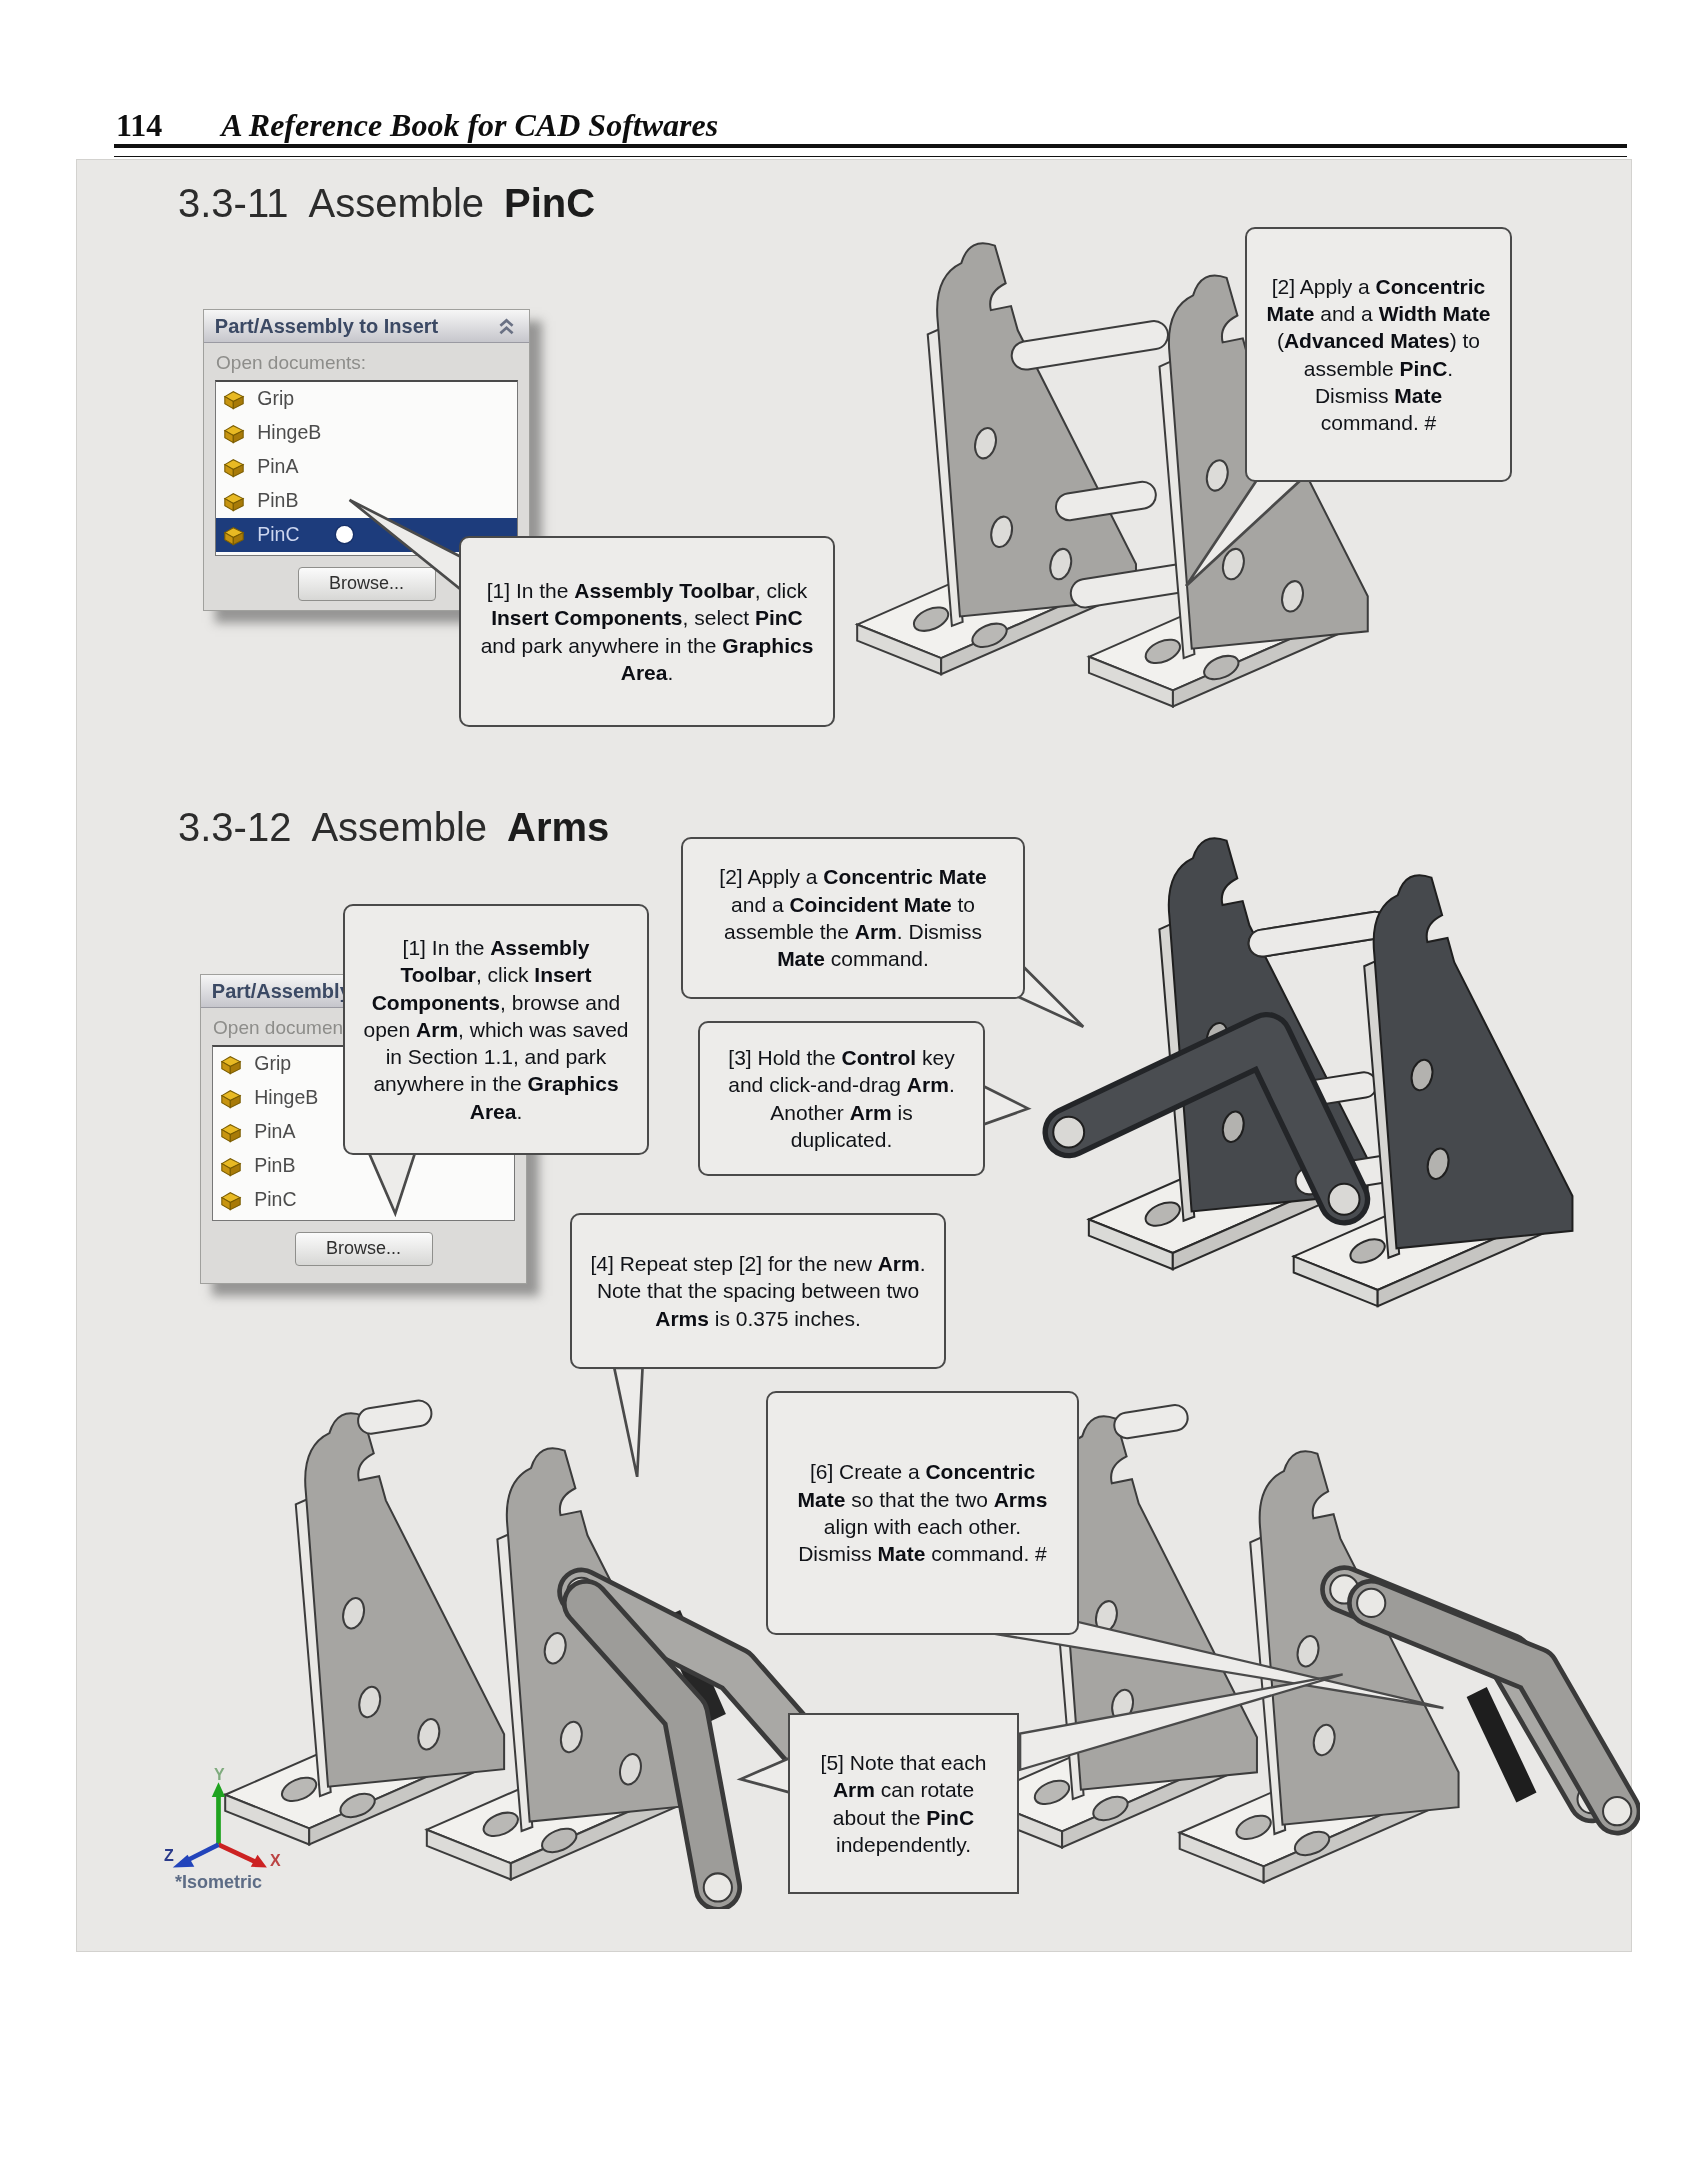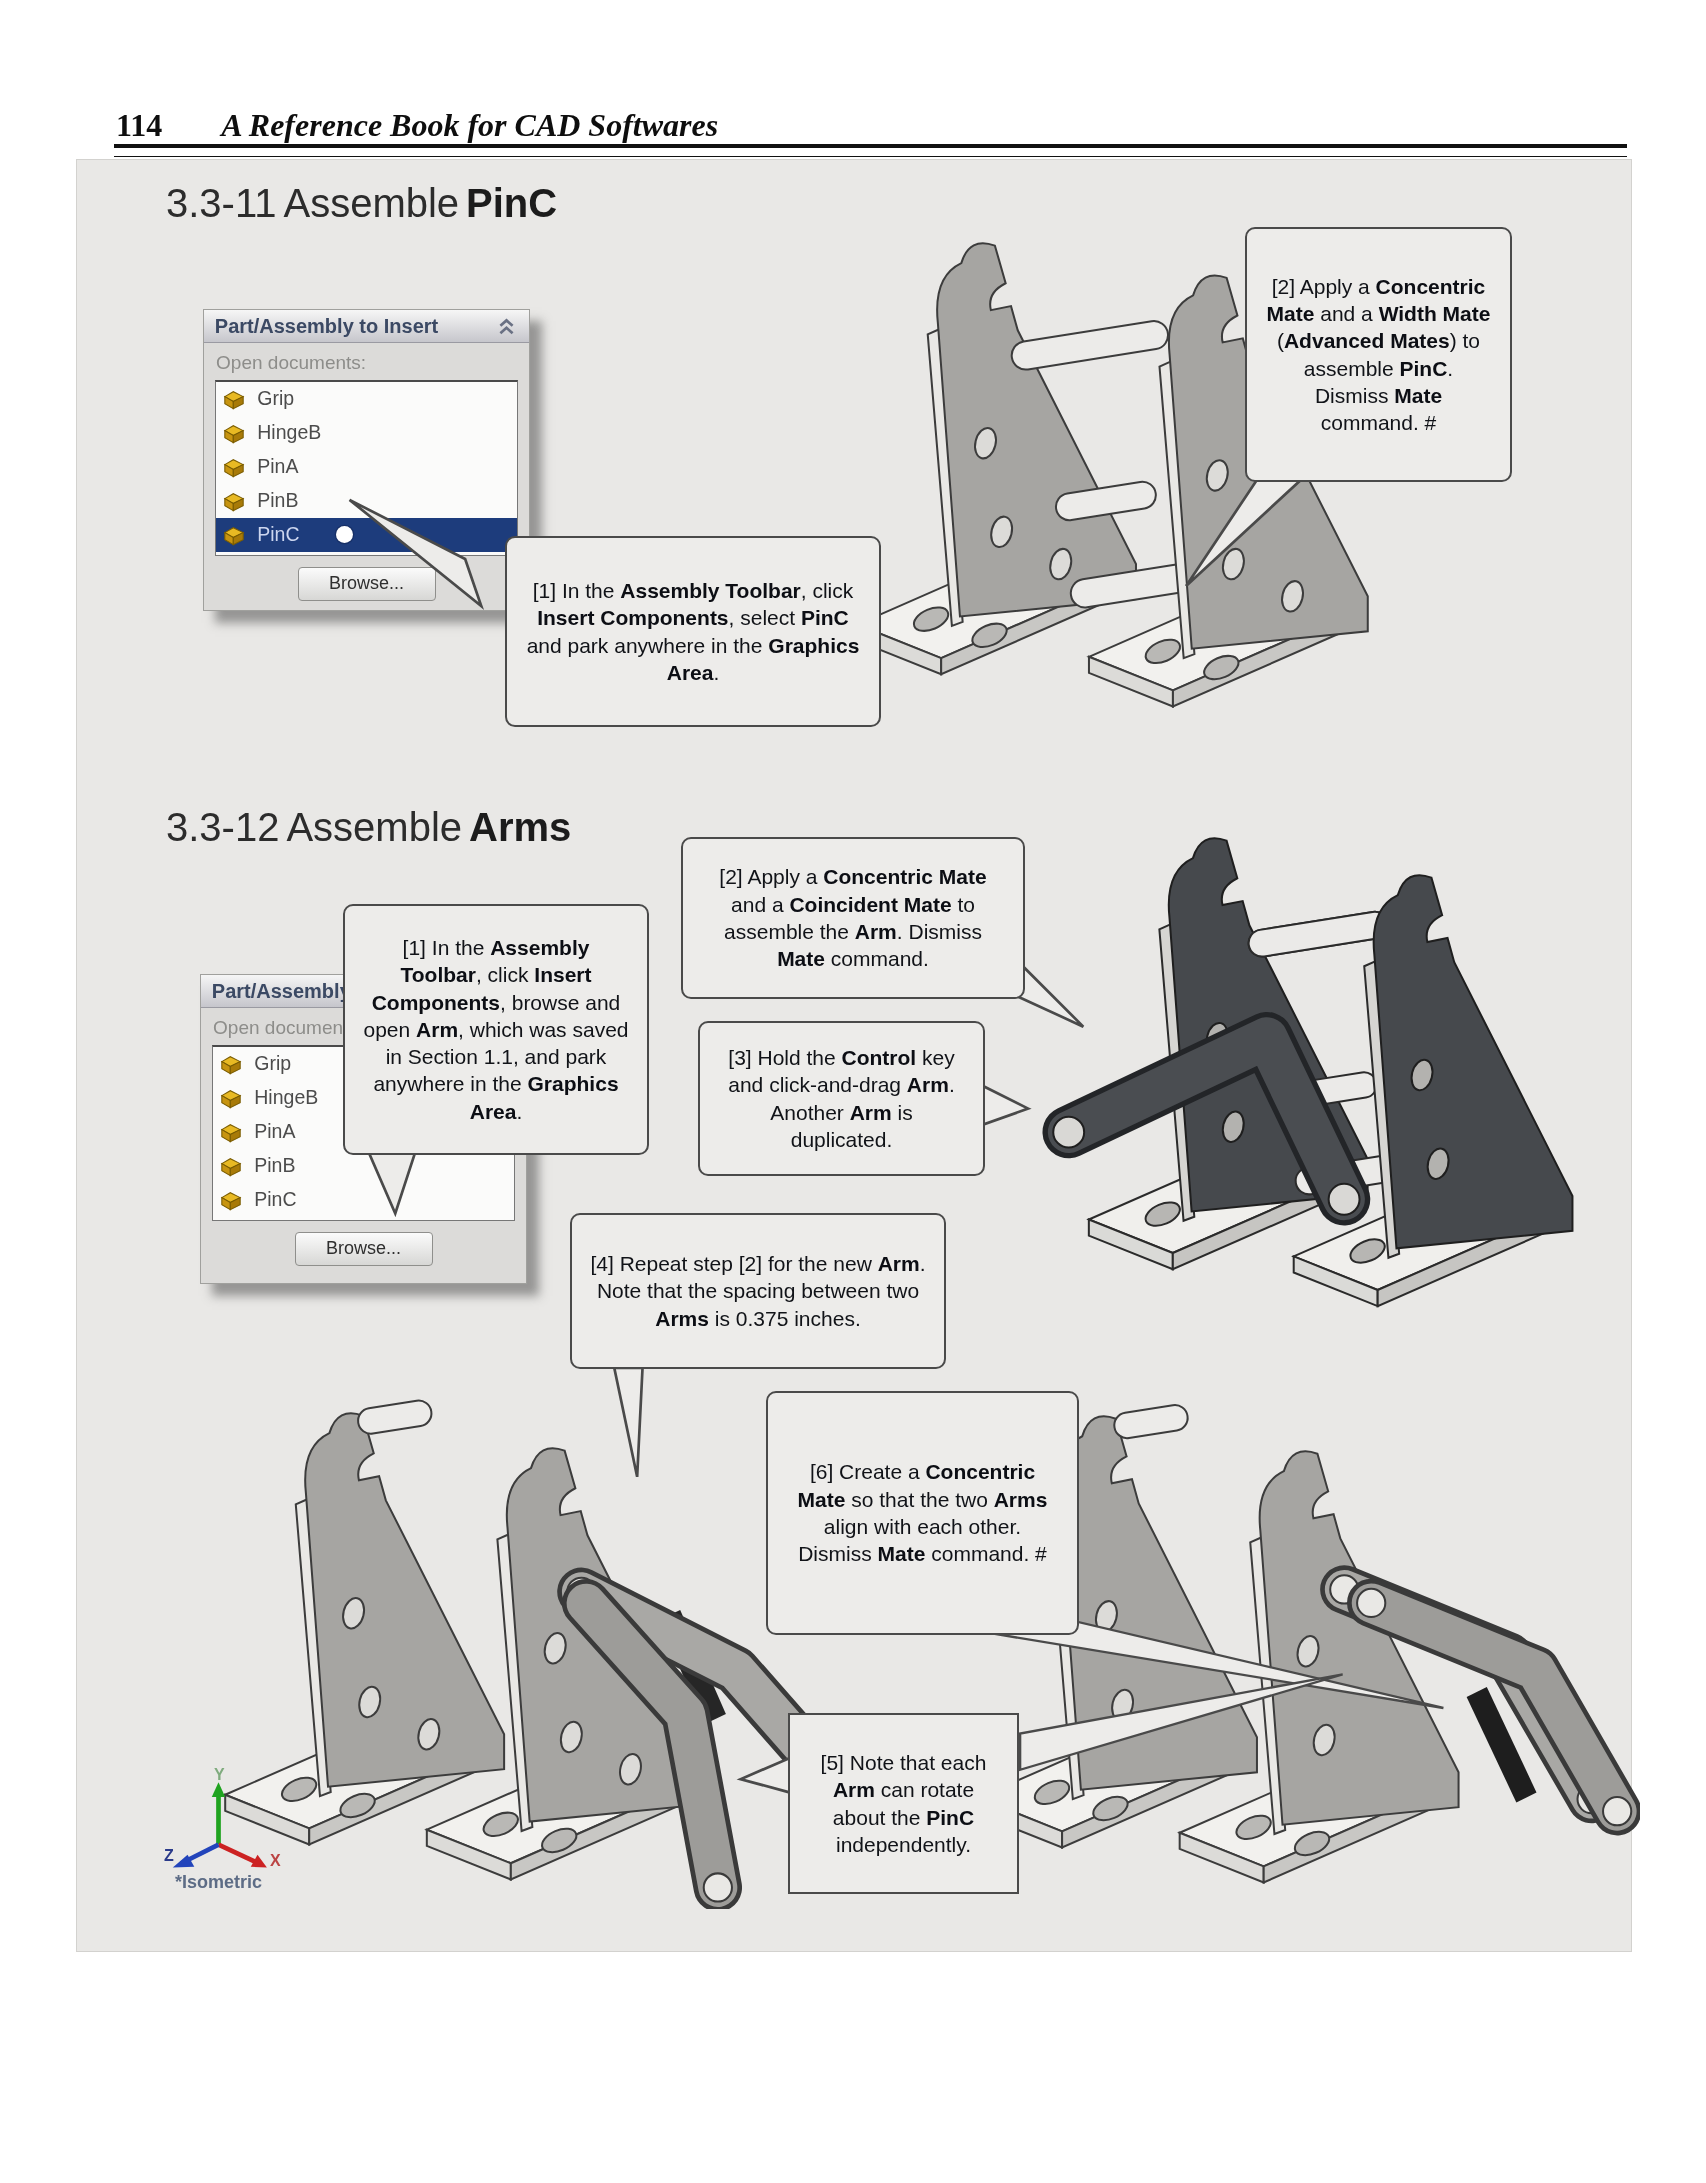--- a/index.html
+++ b/index.html
@@ -11,22 +11,22 @@
                font-family:"Liberation Serif",serif;color:#0e0e0e;}
   .page-num{font-size:32px;font-weight:700;}
   .book-title{font-size:32px;font-weight:700;font-style:italic;}
   .header-rule{position:absolute;left:114px;top:144px;width:1513px;height:8px;
                border-top:4px solid #111;border-bottom:1.3px solid #111;}
 
   
   .sheet{position:absolute;left:76px;top:159px;width:1554px;height:1791px;
          background:#e9e8e6;border:1.3px solid #d3d2cf;z-index:1;}
 
-  .section-heading{position:absolute;display:flex;gap:7px;align-items:baseline;
-                   font-size:40px;color:#2c2c2c;z-index:2;}
+  .section-heading{position:absolute;display:flex;gap:20px;align-items:baseline;
+                   font-size:40px;color:#2c2c2c;z-index:2;margin-left:12px;}
   .section-heading .subject{font-weight:700;color:#1c1c1c;}
 
   
   .panel{position:absolute;background:#dcdbd9;border:1.3px solid #a0a09d;z-index:4;
          box-shadow:12px 12px 9.4px rgba(70,70,70,.5);}
   .panel-title{height:32px;background:linear-gradient(#f6f6f6,#c6c6cc);
                border-bottom:1.3px solid #9a9aa2;display:flex;align-items:center;
                padding:0 10.8px;font-weight:700;font-size:20px;color:#3b4964;}
   .panel-title .spacer{flex:1;}
   .panel-body{padding:5.4px 10.8px 9.4px 10.8px;}
@@ -340,21 +340,21 @@
     <polygon points="1765,872 1880,700 1934,716" fill="#edecea" stroke="#4a4a4a" stroke-width="4"></polygon>
     <polygon points="588,1806 548,1714 618,1714" fill="#edecea" stroke="#4a4a4a" stroke-width="4"></polygon>
     <polygon points="1612,1528 1486,1470 1522,1438" fill="#edecea" stroke="#4a4a4a" stroke-width="4"></polygon>
     <polygon points="1530,1650 1462,1616 1462,1674" fill="#edecea" stroke="#4a4a4a" stroke-width="4"></polygon>
     <polygon points="948,2198 914,2036 956,2036" fill="#edecea" stroke="#4a4a4a" stroke-width="4"></polygon>
     <polygon points="2148,2542 1502,2390 1470,2430" fill="#edecea" stroke="#4a4a4a" stroke-width="3.5"></polygon>
     <polygon points="1102,2648 1176,2616 1176,2668" fill="#edecea" stroke="#4a4a4a" stroke-width="4"></polygon>
     <polygon points="1998,2492 1518,2580 1518,2634" fill="#edecea" stroke="#4a4a4a" stroke-width="3.5"></polygon>
   </svg>
 
-  <div class="callout" style="left:459px;top:536px;width:376px;height:191px;margin-left:46px;">
+  <div class="callout" style="left:459px;top:536px;width:376px;height:191px;">
     <div><span>[1] In the </span><span class="b">Assembly Toolbar</span><span>, click </span><span class="b">Insert Components</span><span>, select </span><span class="b">PinC</span><span> and park anywhere in the </span><span class="b">Graphics Area</span><span>.</span></div>
   </div>
 
   <div class="callout" style="left:1245px;top:227px;width:267px;height:255px;">
     <div><span>[2] Apply a </span><span class="b">Concentric Mate</span><span> and a </span><span class="b">Width Mate</span><span> (</span><span class="b">Advanced Mates</span><span>) to assemble </span><span class="b">PinC</span><span>. Dismiss </span><span class="b">Mate</span><span> command. #</span></div>
   </div>
 
   <div class="callout" style="left:343px;top:904px;width:306px;height:251px;">
     <div><span>[1] In the </span><span class="b">Assembly Toolbar</span><span>, click </span><span class="b">Insert Components</span><span>, browse and open </span><span class="b">Arm</span><span>, which was saved in Section 1.1, and park anywhere in the </span><span class="b">Graphics Area</span><span>.</span></div>
   </div>

